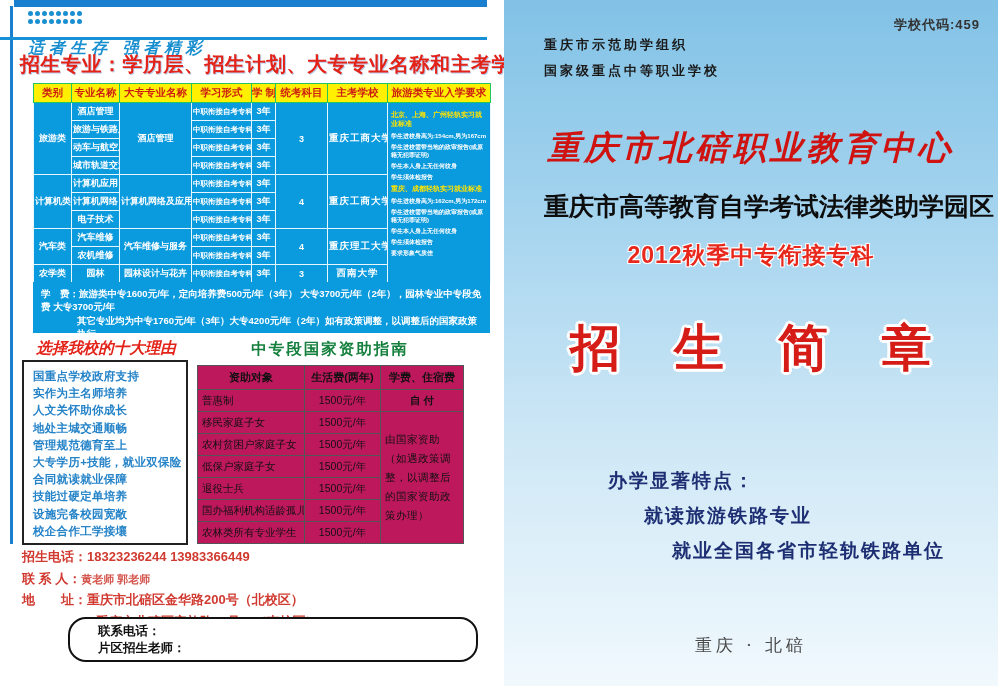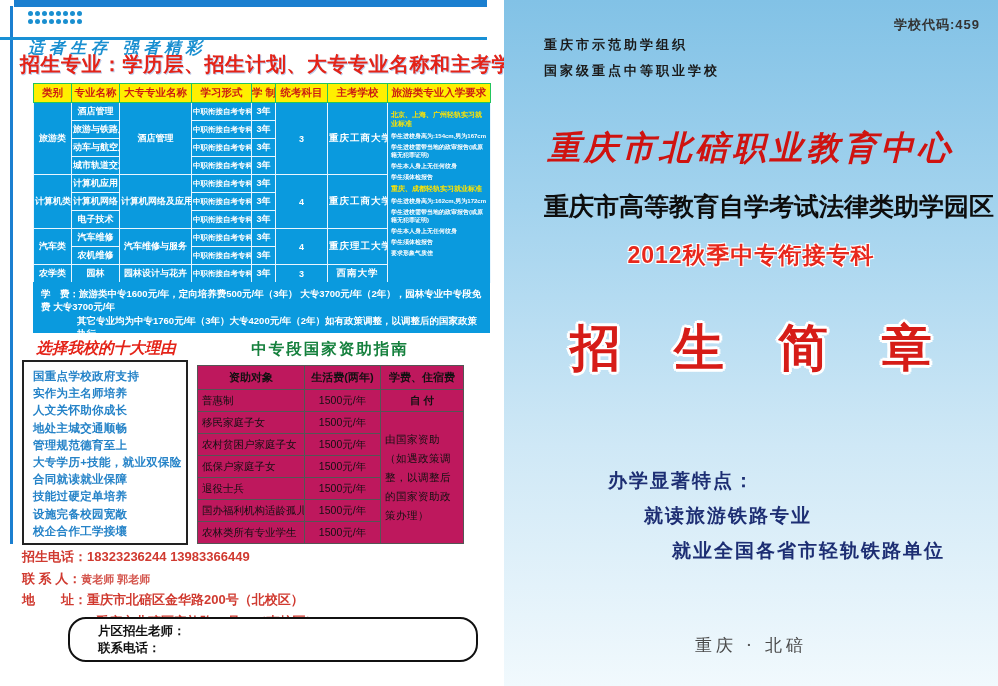--- a/index.html
+++ b/index.html
@@ -288,22 +288,22 @@
     <div class="contact-row">
       <span class="c-label">地　　址：</span>
       <span class="c-value">重庆市北碚区金华路200号（北校区）</span>
     </div>
     <div class="contact-row">
       <span class="c-value addr2">重庆市北碚区安礼路98号　（南校区）</span>
     </div>
   </div>
 
   <div class="region-box">
+    <div class="region-line">联系电话：</div>
     <div class="region-line">片区招生老师：</div>
-    <div class="region-line">联系电话：</div>
   </div>
 </div>
 
 <div class="right-page">
   <div class="school-code">学校代码:459</div>
   <div class="org-line1">重庆市示范助学组织</div>
   <div class="org-line2">国家级重点中等职业学校</div>
   <div class="school-name">重庆市北碚职业教育中心</div>
   <div class="park-name">重庆市高等教育自学考试法律类助学园区</div>
   <div class="season">2012秋季中专衔接专科</div>

